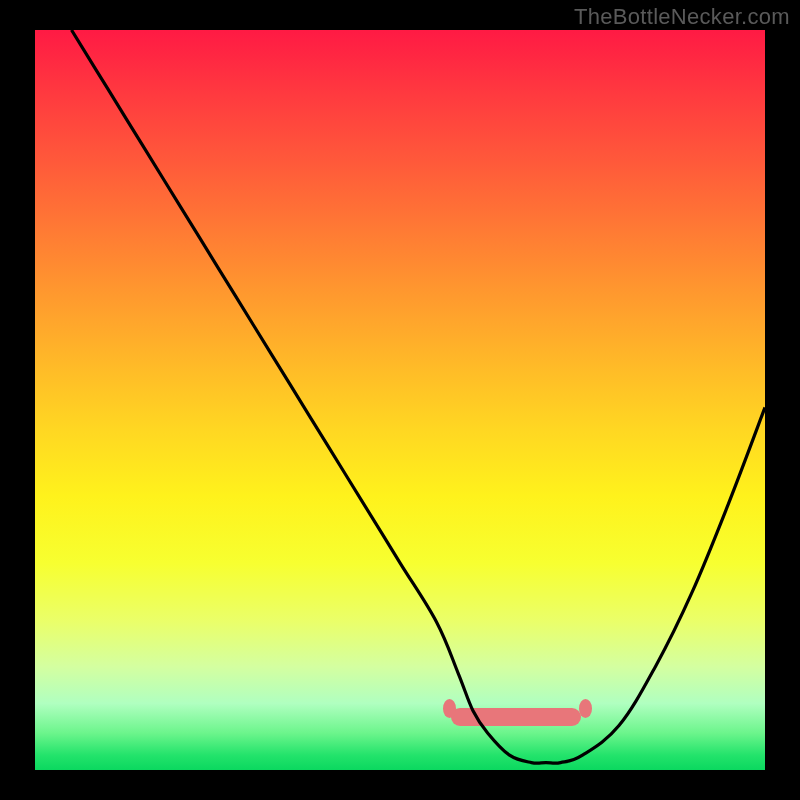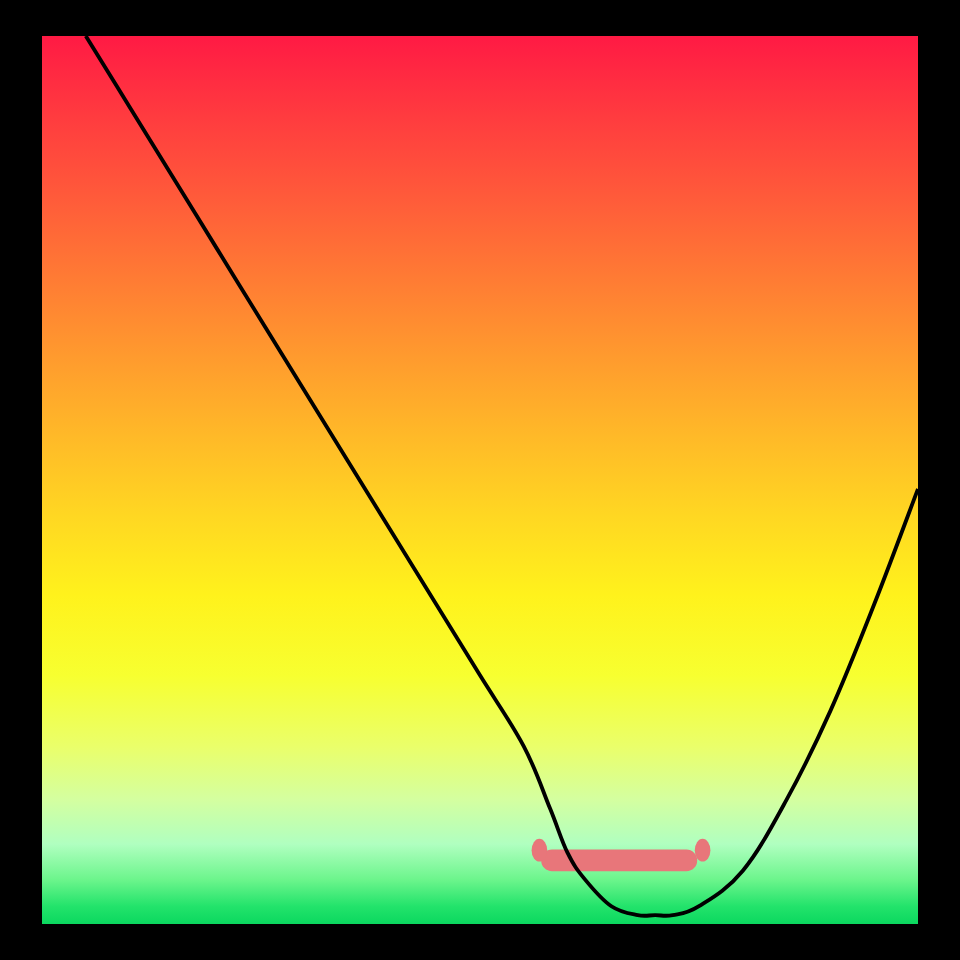--- a/index.html
+++ b/index.html
@@ -73,20 +73,21 @@
     height: 19px;
     background: #e8767a;
     border-radius: 50%;
   }
 </style>
 </head>
 <body>
 
 <div class="frame">
 
+  <div class="watermark">TheBottleNecker.com</div>
 
   <div class="plot-area">
     <div class="gradient"></div>
 
     <div class="pink-band" style="left:416px; width:130px;"></div>
     <div class="pink-dot" style="left:408px; bottom:52px;"></div>
     <div class="pink-dot" style="left:544px; bottom:52px;"></div>
 
     <svg class="curve" viewBox="0 0 730 740" preserveAspectRatio="none">
       <path id="curve-path" fill="none" stroke="#000" stroke-width="3.2" d="M 36.5,0 C 43.07,10.655999999999988 59.86,37.887999999999934 73,59.19999999999993 C 86.14,80.51199999999993 96.36,97.08799999999997 109.5,118.39999999999998 C 122.64,139.712 132.86,156.28800000000004 146,177.60000000000002 C 159.14,198.912 169.36,215.48799999999997 182.5,236.79999999999995 C 195.64,258.11199999999997 205.86,274.688 219,296 C 232.14,317.312 242.35999999999999,333.888 255.49999999999997,355.2 C 268.64,376.512 278.86,393.08799999999997 292,414.4 C 305.14,435.712 315.36,452.288 328.5,473.6 C 341.64,494.91200000000003 351.86,511.48799999999994 365,532.8 C 378.14,554.112 390.98800000000006,572.02 401.50000000000006,592 C 412.01200000000006,611.98 416.83,627.8159999999999 423.4,643.8 C 429.96999999999997,659.784 432.74399999999997,670.1439999999999 438,680.8 C 443.25600000000003,691.456 446.03000000000003,695.008 452.6,703 C 459.17,710.992 466.616,719.8720000000001 474.5,725.2 C 482.384,730.528 489.83000000000004,731.268 496.40000000000003,732.6 C 502.97,733.932 505.74399999999997,732.6 510.99999999999994,732.6 C 516.256,732.6 519.03,733.932 525.6,732.6 C 532.1700000000001,731.268 536.988,731.86 547.5,725.2 C 558.012,718.5400000000001 570.86,711.5840000000001 584,695.6 C 597.14,679.616 607.36,660.376 620.5,636.4 C 633.64,612.424 643.86,591.704 657,562.4 C 670.14,533.096 680.36,506.90000000000003 693.5,473.6 C 706.64,440.3 723.43,394.716 730,377.40000000000003"></path>

